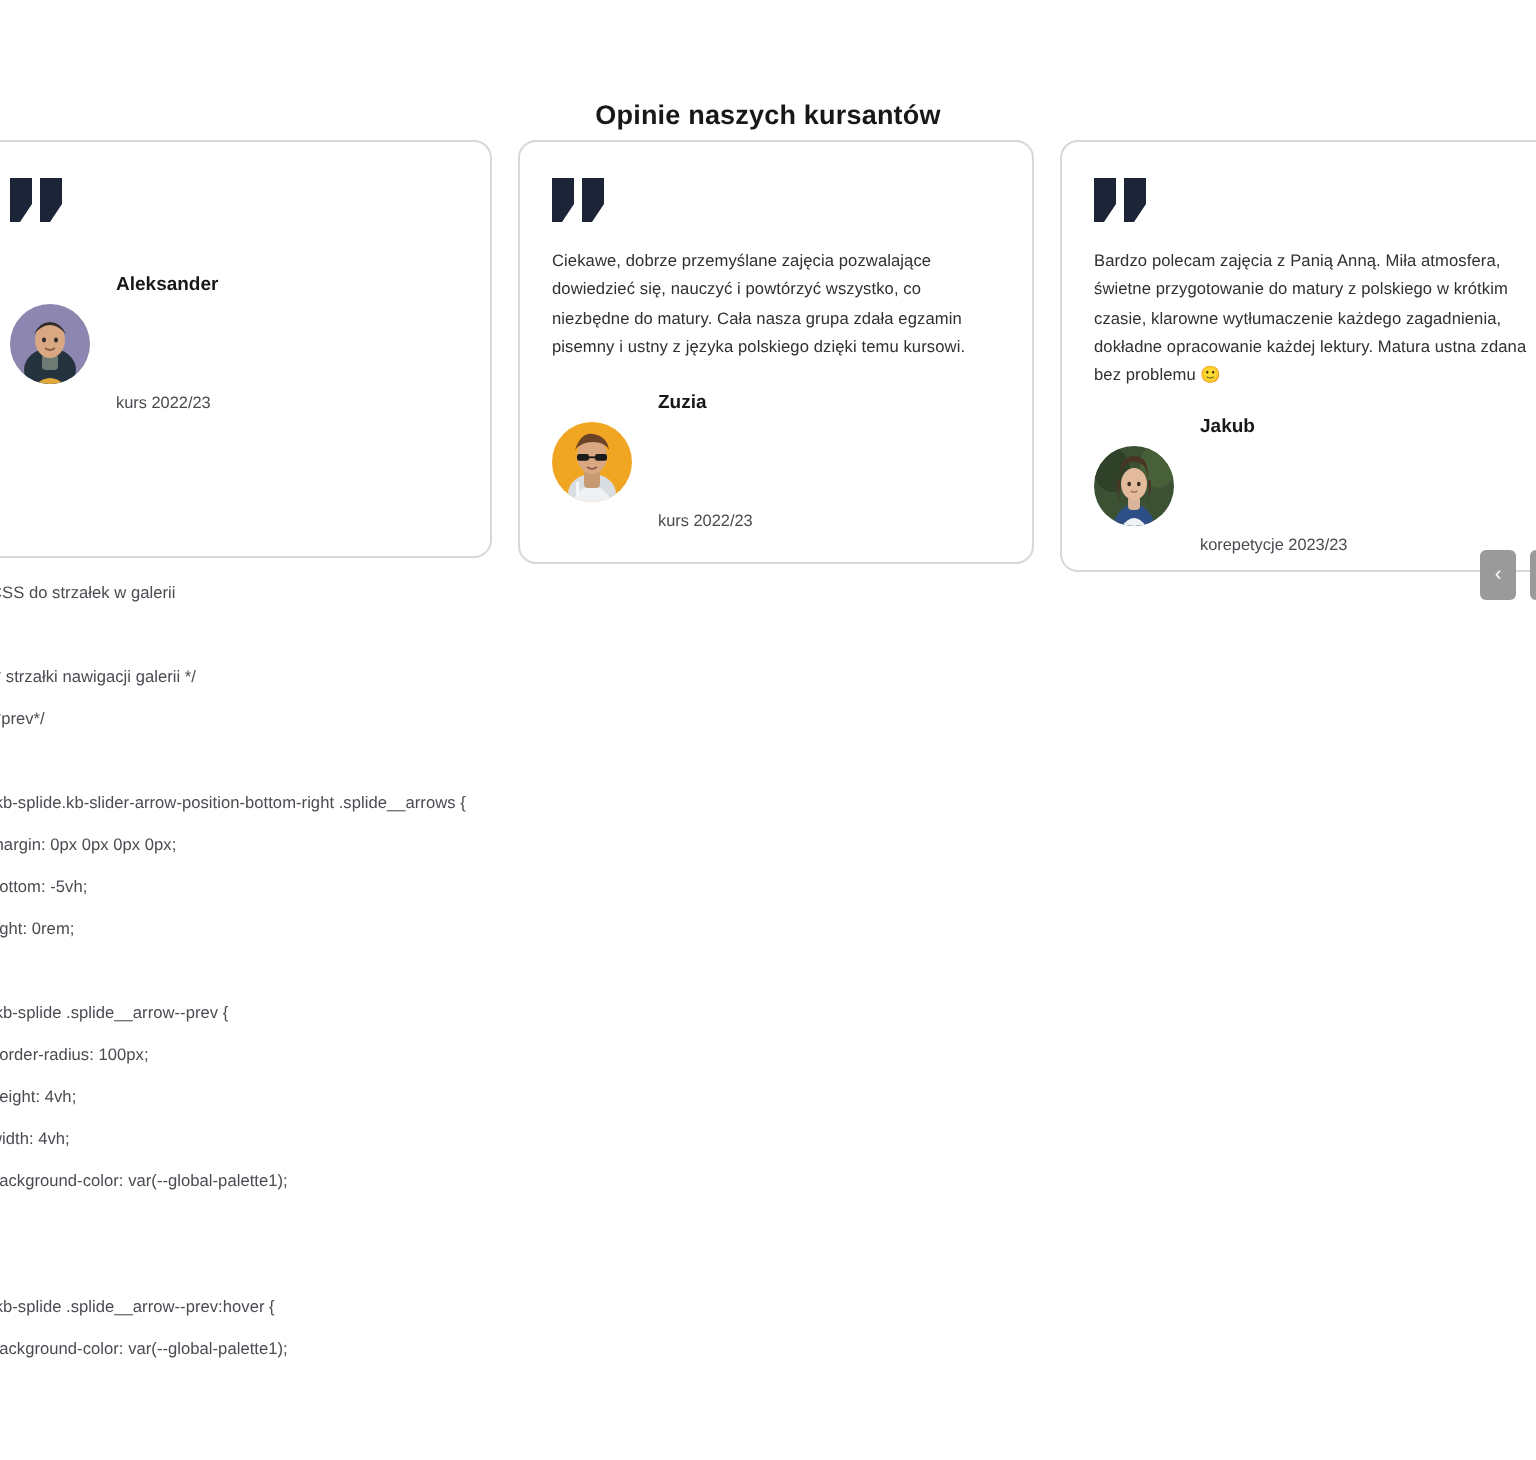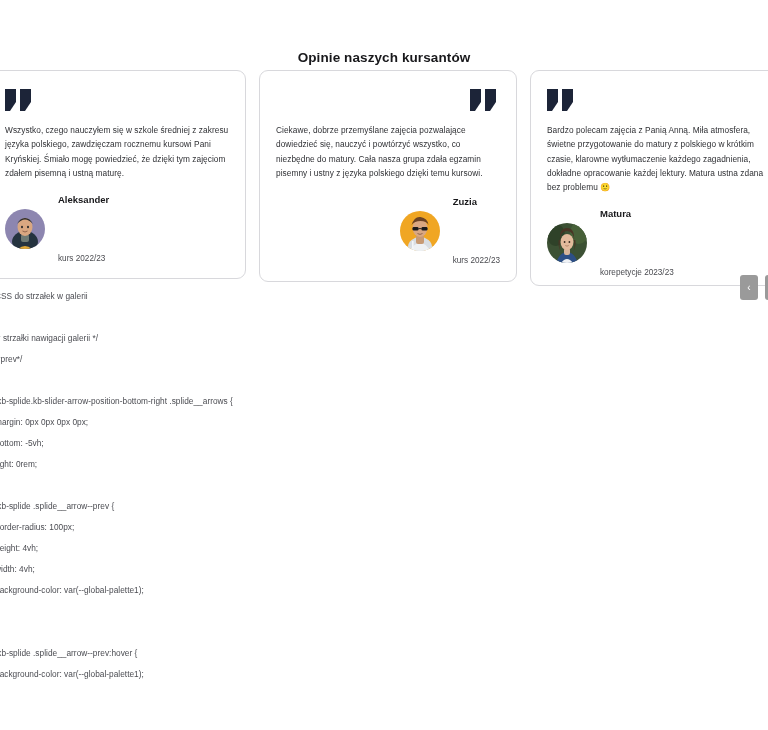--- a/index.html
+++ b/index.html
@@ -49,21 +49,21 @@
     flex: 0 0 258px;
     background: #ffffff;
     border: 1px solid #d8d8dc;
     border-radius: 9px;
     padding: 18px 16px 16px 16px;
     display: flex;
     flex-direction: column;
   }
 
   .card.card-1 { height: 209px; }
-  .card.card-2 { height: 212px; align-items: flex-end; }
+  .card.card-2 { height: 212px; }
   .card.card-3 { height: 216px; }
 
   
   .quote-icon {
     display: block;
     width: 30px;
     height: 22px;
     margin-bottom: 12px;
   }
 
@@ -161,21 +161,20 @@
 
   <div class="slider">
 
     <div class="card card-1">
       <span class="quote-icon">
         <svg viewBox="0 0 30 22" xmlns="http://www.w3.org/2000/svg">
           <path d="M0 0 H11 V13 L5 22 H0 Z" fill="#1c2438"></path>
           <path d="M15 0 H26 V13 L20 22 H15 Z" fill="#1c2438"></path>
         </svg>
       </span>
-      <p class="quote-text">Wszystko, czego nauczyłem się w szkole średniej z zakresu języka polskiego, zawdzięczam rocznemu kursowi Pani Kryńskiej. Śmiało mogę powiedzieć, że dzięki tym zajęciom zdałem pisemną i ustną maturę.</p>
       <div class="author">
         <span class="avatar">
           <svg viewBox="0 0 40 40" xmlns="http://www.w3.org/2000/svg">
             <rect width="40" height="40" fill="#8d86b0"></rect>
             <ellipse cx="20" cy="33" rx="13" ry="11" fill="#25333f"></ellipse>
             <path d="M13 40 q7 -6 14 0 z" fill="#e0a93a"></path>
             <rect x="16" y="25" width="8" height="8" rx="2" fill="#6e7a74"></rect>
             <ellipse cx="20" cy="18" rx="7.5" ry="9" fill="#d9a781"></ellipse>
             <path d="M12 15 q8 -9 16 0 q-3 -6 -8 -6 q-5 0 -8 6 z" fill="#2b2b2b"></path>
             <ellipse cx="17" cy="18" rx="1" ry="1.2" fill="#2b2b2b"></ellipse>
@@ -241,21 +240,21 @@
             <ellipse cx="20" cy="19" rx="6.5" ry="8" fill="#e3bb9c"></ellipse>
             <path d="M13 18 q0 -10 7 -10 q7 0 7 10 q1 -13 -7 -13 q-8 0 -7 13 z" fill="#4a3525"></path>
             <path d="M13.2 17 q-1.5 8 0.5 12 q-3 -6 -2 -12 z" fill="#4a3525"></path>
             <path d="M26.8 17 q1.5 8 -0.5 12 q3 -6 2 -12 z" fill="#4a3525"></path>
             <ellipse cx="17.6" cy="19" rx="0.9" ry="1.1" fill="#3a2a20"></ellipse>
             <ellipse cx="22.4" cy="19" rx="0.9" ry="1.1" fill="#3a2a20"></ellipse>
             <path d="M18.3 22.5 q1.7 1.3 3.4 0" stroke="#a87a5e" stroke-width="0.8" fill="none"></path>
           </svg>
         </span>
         <span class="author-meta">
-          <span class="author-name">Matura</span>
+          <span class="author-name">Jakub</span>
           <span class="author-role">korepetycje 2023/23</span>
         </span>
       </div>
 
       <div class="arrows">
         <button class="arrow">‹</button>
         <button class="arrow">›</button>
       </div>
     </div>
 

